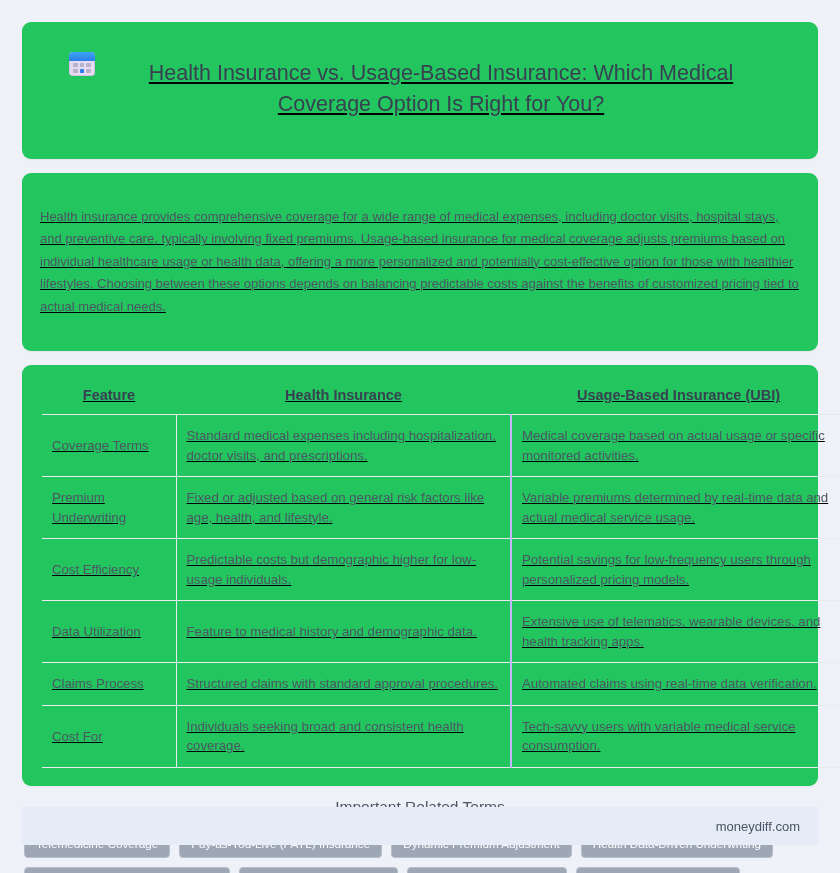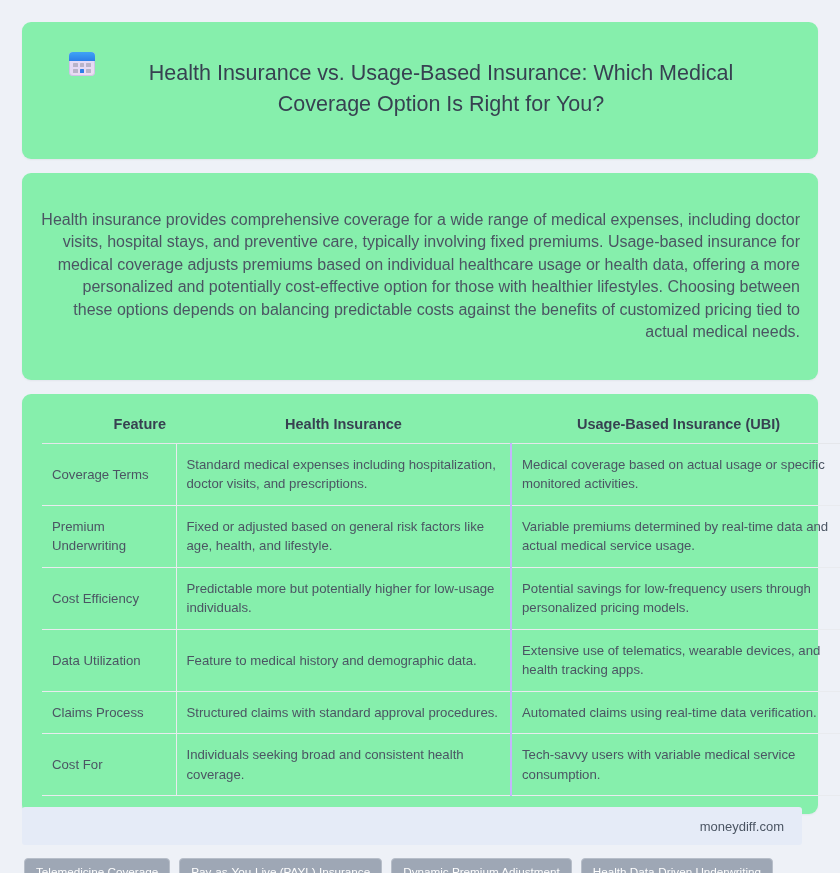--- a/index.html
+++ b/index.html
@@ -15,23 +15,24 @@
     overflow: hidden;
   }
   .page {
     width: 840px;
     height: 873px;
     position: relative;
     box-sizing: border-box;
     padding: 22px;
   }
   .card {
-    background: #86efac;
+    background: #22c55e;
     border-radius: 9px;
     box-shadow: 0 1px 2px rgba(16, 24, 40, 0.05);
+    text-decoration: underline;
   }
 
   
   .title-card {
     padding: 22px 40px 24px 40px;
     margin-bottom: 14px;
   }
   .title-row {
     display: flex;
     align-items: flex-start;
@@ -91,24 +92,24 @@
     max-width: 660px;
     font-weight: 400;
   }
 
   
   .desc-card {
     padding: 20px 18px 20px 18px;
     margin-bottom: 14px;
   }
   .desc-text {
-    font-size: 16px;
+    font-size: 13px;
     line-height: 22.5px;
     color: #4b5563;
-    text-align: right;
+    text-align: left;
   }
 
   
   .table-card {
     padding: 16px 20px 18px 20px;
     margin-bottom: 12px;
   }
   table.cmp {
     width: 100%;
     border-collapse: collapse;
@@ -116,21 +117,21 @@
   }
   table.cmp th {
     font-size: 14.5px;
     font-weight: bold;
     color: #374151;
     padding: 6px 10px 11px 10px;
     text-align: center;
     border-bottom: 1px solid #e5e7eb;
     vertical-align: bottom;
   }
-  table.cmp th.col-feature { width: 114px; text-align: right; }
+  table.cmp th.col-feature { width: 114px; }
   table.cmp th.col-a { width: 315px; }
   table.cmp th.col-b { width: 315px; }
 
   table.cmp td {
     font-size: 13.2px;
     line-height: 19.5px;
     color: #4b5563;
     padding: 11px 10px 11px 10px;
     vertical-align: middle;
     border-bottom: 1px solid #e9ebef;
@@ -170,21 +171,21 @@
     border-radius: 4px;
     white-space: nowrap;
     border: 1px solid #b7bec9;
     box-sizing: border-box;
   }
 
   
   .footer {
     position: absolute;
     left: 22px;
-    right: 38px;
+    right: 22px;
     bottom: 28px;
     height: 38px;
     background: #e5ebf7;
     border-radius: 3px;
     display: flex;
     align-items: center;
     justify-content: flex-end;
     padding-right: 18px;
     box-sizing: border-box;
   }
@@ -235,21 +236,21 @@
           <td class="val-a">Standard medical expenses including hospitalization, doctor visits, and prescriptions.</td>
           <td class="val-b">Medical coverage based on actual usage or specific monitored activities.</td>
         </tr>
         <tr>
           <td class="feature-cell">Premium Underwriting</td>
           <td class="val-a">Fixed or adjusted based on general risk factors like age, health, and lifestyle.</td>
           <td class="val-b">Variable premiums determined by real-time data and actual medical service usage.</td>
         </tr>
         <tr>
           <td class="feature-cell">Cost Efficiency</td>
-          <td class="val-a">Predictable more but potentially higher for low-usage individuals.</td>
+          <td class="val-a">Predictable costs but demographic higher for low-usage individuals.</td>
           <td class="val-b">Potential savings for low-frequency users through personalized pricing models.</td>
         </tr>
         <tr>
           <td class="feature-cell">Data Utilization</td>
           <td class="val-a">Feature to medical history and demographic data.</td>
           <td class="val-b">Extensive use of telematics, wearable devices, and health tracking apps.</td>
         </tr>
         <tr>
           <td class="feature-cell">Claims Process</td>
           <td class="val-a">Structured claims with standard approval procedures.</td>

